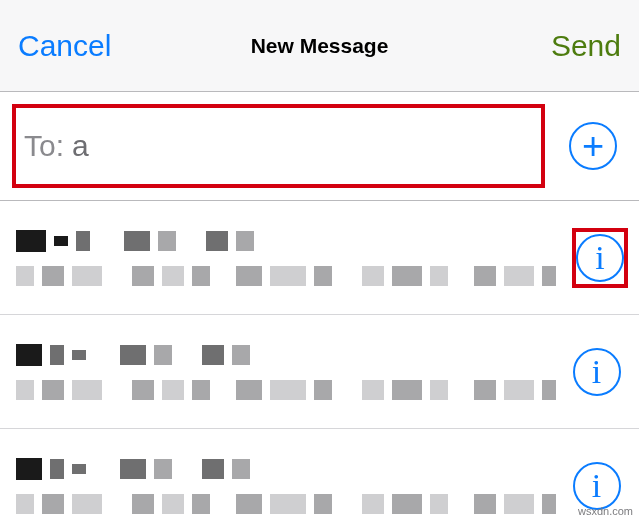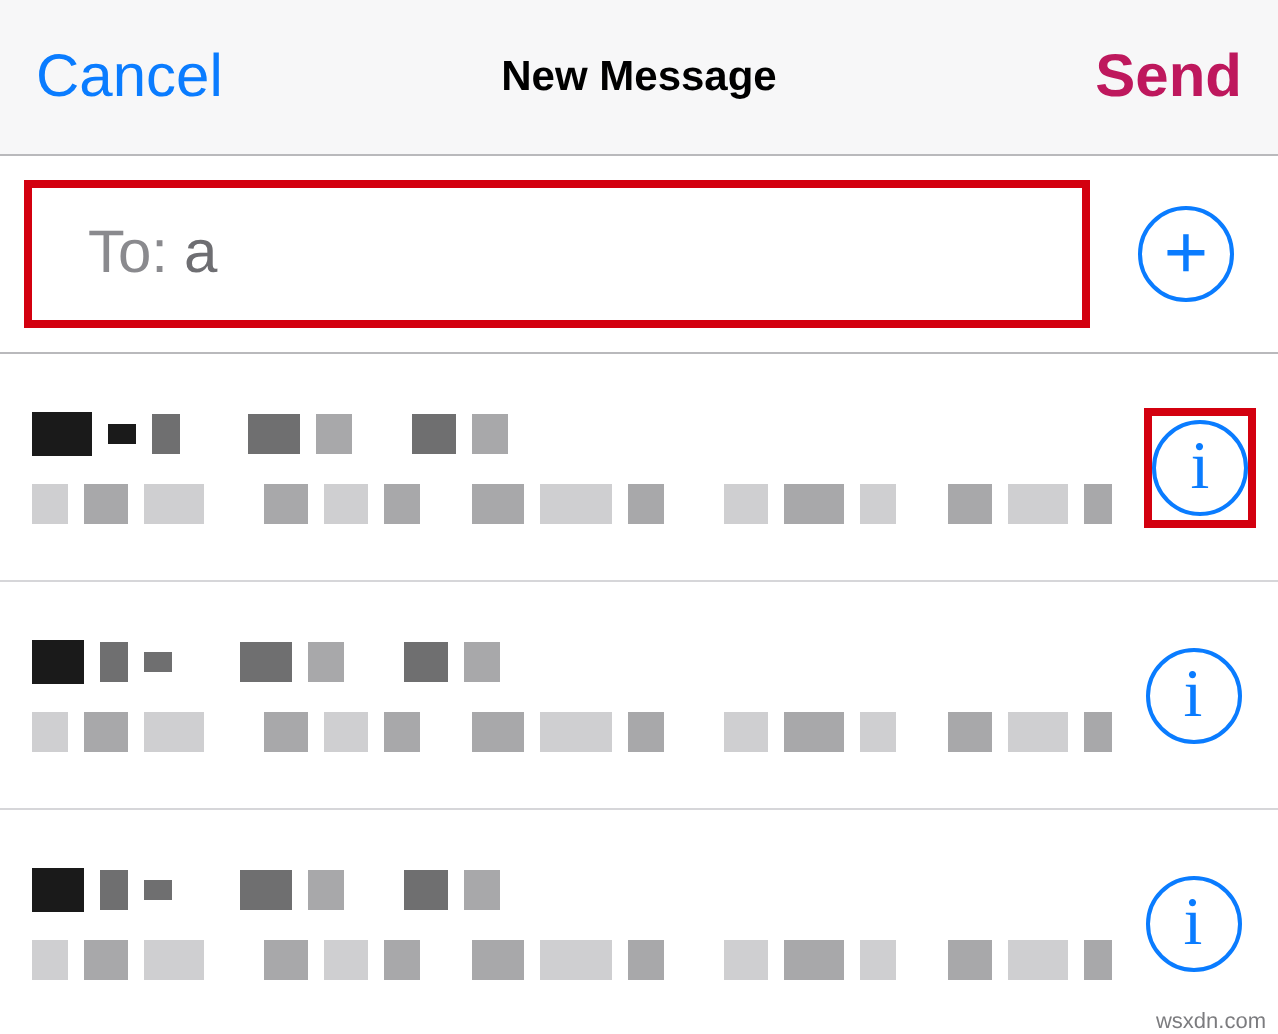--- a/index.html
+++ b/index.html
@@ -5,21 +5,21 @@
     * { margin: 0; padding: 0; box-sizing: border-box; }
     body {
       font-family: -apple-system, "Helvetica Neue", Helvetica, Arial, sans-serif;
       width: 639px;
       height: 517px;
       background: #fff;
       position: relative;
       overflow: hidden;
     }
     .nav-bar {
-      height: 78px;
+      height: 92px;
       background: #f7f7f8;
       border-bottom: 1px solid #b9b9bc;
       display: flex;
       align-items: center;
       justify-content: space-between;
       padding: 0 18px;
     }
     .nav-left {
       color: #0a7cff;
       font-size: 30px;
@@ -28,37 +28,37 @@
     }
     .nav-title {
       font-size: 21px;
       font-weight: 600;
       color: #000;
       position: absolute;
       left: 50%;
       transform: translateX(-50%);
     }
     .nav-right {
-      color: #be185d;
-      font-size: 30px;
-      font-weight: 700;
+      color: #4d7c0f;
+      font-size: 30px;
+      font-weight: 400;
     }
     .to-row {
       display: flex;
       align-items: center;
       padding: 12px 18px 12px 12px;
       border-bottom: 1px solid #b9b9bc;
     }
     .to-field-wrap {
       flex: 1;
       display: flex;
       align-items: center;
       border: 4px solid #d3000f;
-      padding: 14px 28px;
-      height: 74px;
+      padding: 14px 8px;
+      height: 84px;
     }
     .to-label {
       color: #8a8a8e;
       font-size: 30px;
       font-weight: 300;
       margin-right: 8px;
     }
     .to-input {
       border: none;
       outline: none;

